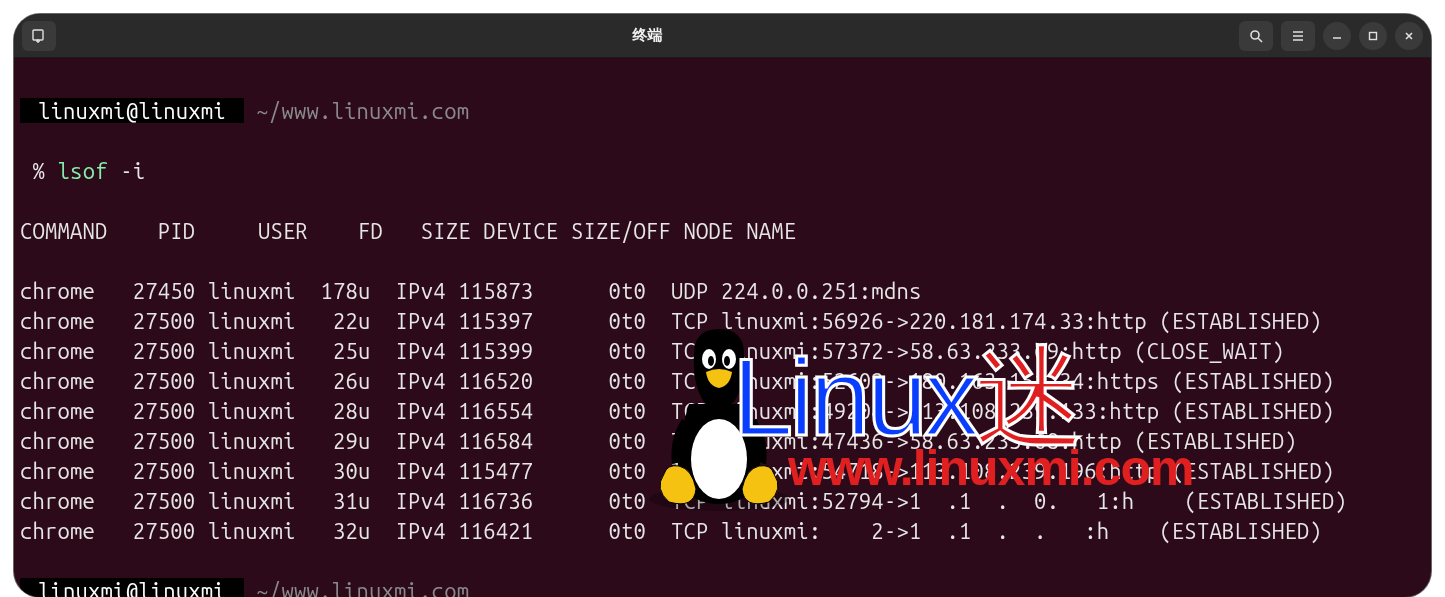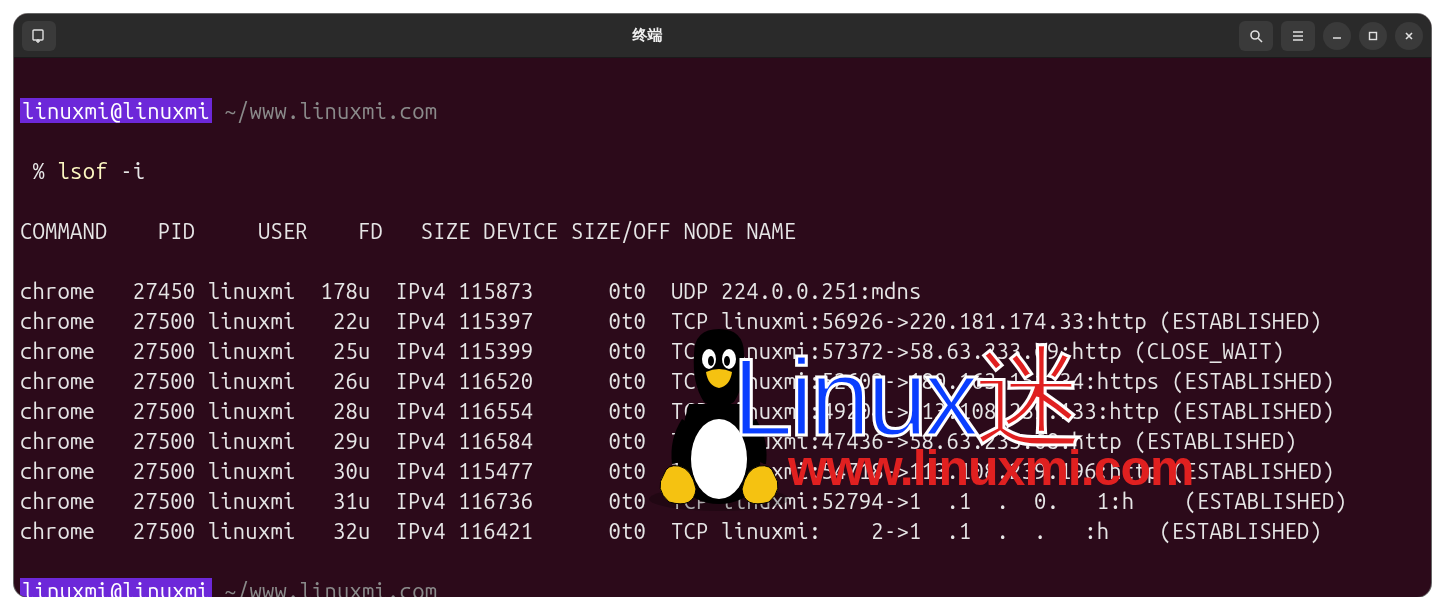--- a/index.html
+++ b/index.html
@@ -10,21 +10,21 @@
       height: 597px;
       overflow: hidden;
     }
     .window {
       position: absolute;
       top: 14px;
       left: 14px;
       width: 1417px;
       height: 583px;
       background: #2c0a1a;
-      border-radius: 14px;
+      border-radius: 26px;
       overflow: hidden;
       box-shadow: 0 0 0 1px rgba(0,0,0,0.6);
     }
     .titlebar {
       height: 44px;
       background: #2a2a2a;
       display: flex;
       align-items: center;
       justify-content: space-between;
       padding: 0 8px;
@@ -66,26 +66,26 @@
     .terminal-body {
       padding: 8px 6px;
       font-size: 22px;
       line-height: 30px;
       color: #e6e6e6;
       white-space: pre;
       font-family: "Ubuntu Mono", "DejaVu Sans Mono", monospace;
       letter-spacing: 0.2px;
     }
     .prompt-user {
-      background: #6d28d9;
+      background: #000000;
       color: #ffffff;
-      padding: 0 2px;
+      padding: 0 18px;
     }
     .prompt-path { color: #8a8a8a; margin-top: 44px; }
-    .cmd-name { color: #fef9c3; }
+    .cmd-name { color: #86efac; }
     .cmd-arg { color: #e6e6e6; }
     .row { display: block; }
 
     
     .watermark {
       position: absolute;
       top: 320px;
       left: 630px;
       width: 650px;
       height: 180px;

